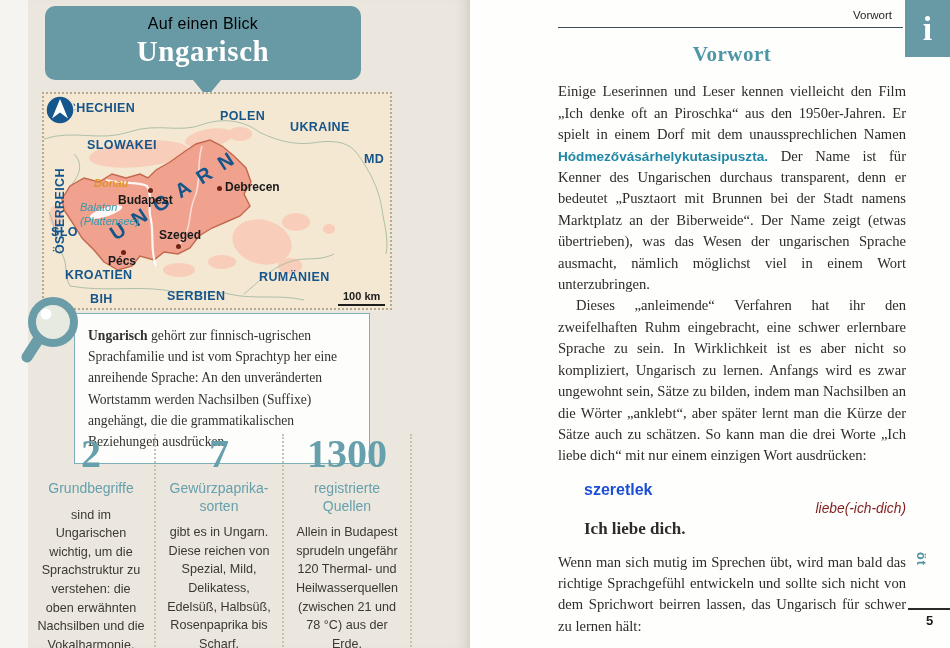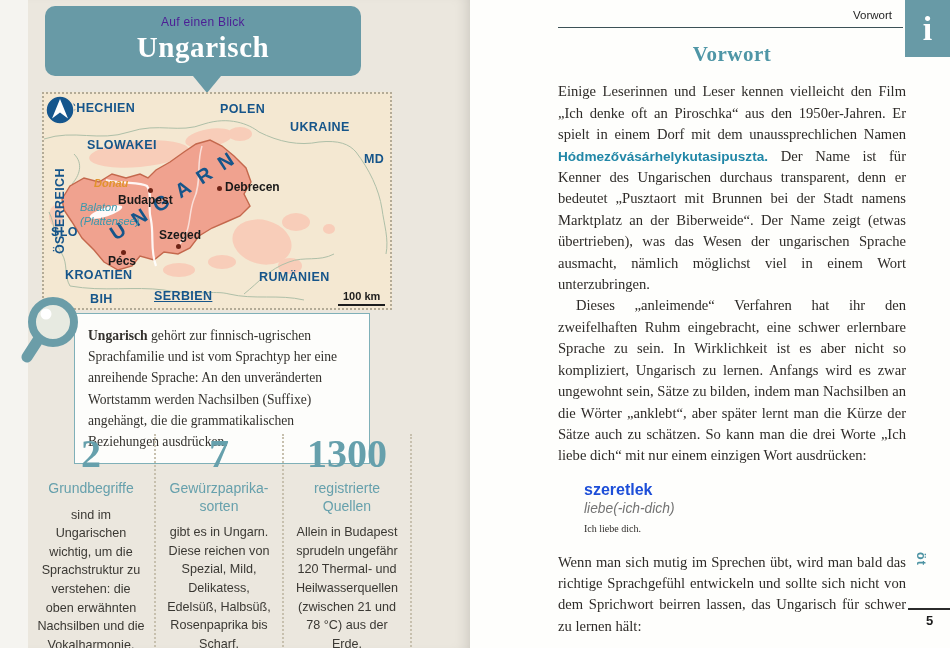--- a/index.html
+++ b/index.html
@@ -4,38 +4,38 @@
 <style>
   html,body{margin:0;padding:0;width:950px;height:648px;overflow:hidden;background:#f5f4f0;position:relative;
     font-family:"Liberation Sans",sans-serif;}
   
   .left-page{position:absolute;left:28px;top:0;width:442px;height:648px;background:#ebe7de;
     box-shadow:inset -12px 0 16px -12px rgba(0,0,0,.18);}
   .bubble{position:absolute;left:17px;top:6px;width:316px;background:#689aa6;border-radius:10px;
     text-align:center;padding:9px 0 12px;}
   .bubble::after{content:"";position:absolute;left:148px;top:100%;width:0;height:0;
     border:14px solid transparent;border-top:17px solid #689aa6;border-bottom:0;}
-  .bubble-kicker{color:#4c1d95;font-size:12px;letter-spacing:.3px;}
+  .bubble-kicker{color:#000000;font-size:16px;letter-spacing:.3px;}
   .bubble-title{color:#fff;font-family:"Liberation Serif",serif;font-weight:700;font-size:29px;
     letter-spacing:.6px;margin-top:2px;}
   
   .map{position:absolute;left:14px;top:92px;width:350px;height:218px;background:#f4e8d2;
     border:2px dotted #b3ab97;box-sizing:border-box;}
   .map svg{position:absolute;left:0;top:0;}
   .lbl{position:absolute;font-weight:700;font-size:12.5px;color:#16558a;letter-spacing:.4px;white-space:nowrap;}
   .lbl-tschechien{left:6px;top:7px;}
-  .lbl-polen{left:128px;top:8px;padding-left:48px;}
+  .lbl-polen{left:128px;top:15px;padding-left:48px;}
   .lbl-ukraine{left:246px;top:26px;}
   .lbl-slowakei{left:43px;top:44px;}
   .lbl-md{left:320px;top:58px;}
   .lbl-oesterreich{left:9px;top:160px;transform:rotate(-90deg);transform-origin:left top;}
   .lbl-slo{left:7px;top:131px;}
   .lbl-kroatien{left:21px;top:174px;}
   .lbl-bih{left:46px;top:198px;}
-  .lbl-serbien{left:110px;top:195px;text-decoration:underline;}
+  .lbl-serbien{left:123px;top:195px;}
   .lbl-rumaenien{left:215px;top:176px;}
   .ungarn{position:absolute;left:68px;top:130px;transform:rotate(-33deg);transform-origin:left center;
     font-weight:700;font-size:20px;color:#16558a;letter-spacing:11px;white-space:nowrap;}
   .city-dot{position:absolute;width:5px;height:5px;border-radius:50%;background:#6e2315;}
   .city-label{position:absolute;font-weight:700;font-size:12px;color:#1a1a1a;white-space:nowrap;}
   .dot-budapest{left:104px;top:94px;} .name-budapest{left:74px;top:99px;}
   .dot-debrecen{left:173px;top:92px;} .name-debrecen{left:181px;top:86px;}
   .dot-szeged{left:132px;top:150px;}  .name-szeged{left:115px;top:134px;}
   .dot-pecs{left:77px;top:156px;}     .name-pecs{left:64px;top:160px;}
   .water{position:absolute;font-style:italic;font-size:11px;white-space:pre-line;line-height:1.25;}
@@ -67,22 +67,22 @@
   .content{position:absolute;left:88px;top:44px;width:348px;color:#2e2b28;
     font-family:"Liberation Serif",serif;font-size:14.6px;line-height:21.4px;}
   .page-heading{text-align:center;color:#4f96a6;font-weight:700;font-size:21px;letter-spacing:.5px;
     margin:0 0 16px;}
   .para{margin:0;text-align:justify;}
   .para-indent{text-indent:18px;}
   .hl{font-family:"Liberation Sans",sans-serif;font-weight:700;font-size:13.6px;color:#2187a7;margin-top:40px;}
   .example{margin:13px 0 13px 26px;line-height:19.6px;}
   .ex-hu{font-family:"Liberation Sans",sans-serif;font-weight:700;font-size:16px;color:#1d4ed8;}
   .ex-ph{font-family:"Liberation Sans",sans-serif;font-style:italic;font-size:13.8px;color:#55a3b8;}
-  .ex-gl{font-family:"Liberation Sans",sans-serif;font-style:italic;font-size:13.8px;color:#737373;}
-  .ex-de{font-size:10px;color:#2e2b28;}
+  .ex-gl{font-family:"Liberation Sans",sans-serif;font-style:italic;font-size:13.8px;color:#7f1d1d;text-align:right;}
+  .ex-de{font-size:17px;color:#2e2b28;font-weight:bold;}
   .side-tab{position:absolute;left:444px;top:552px;transform:rotate(90deg);transform-origin:center;
     color:#4d93a3;font-weight:700;font-size:12.5px;letter-spacing:1px;}
   .pageno-rule{position:absolute;left:438px;right:0;top:608px;border-top:2px solid #2b2b2b;}
   .pageno{position:absolute;left:456px;top:613px;font-weight:700;font-size:13px;color:#1d1d1d;}
 </style>
 </head>
 <body>
 
 <div class="left-page">
 

